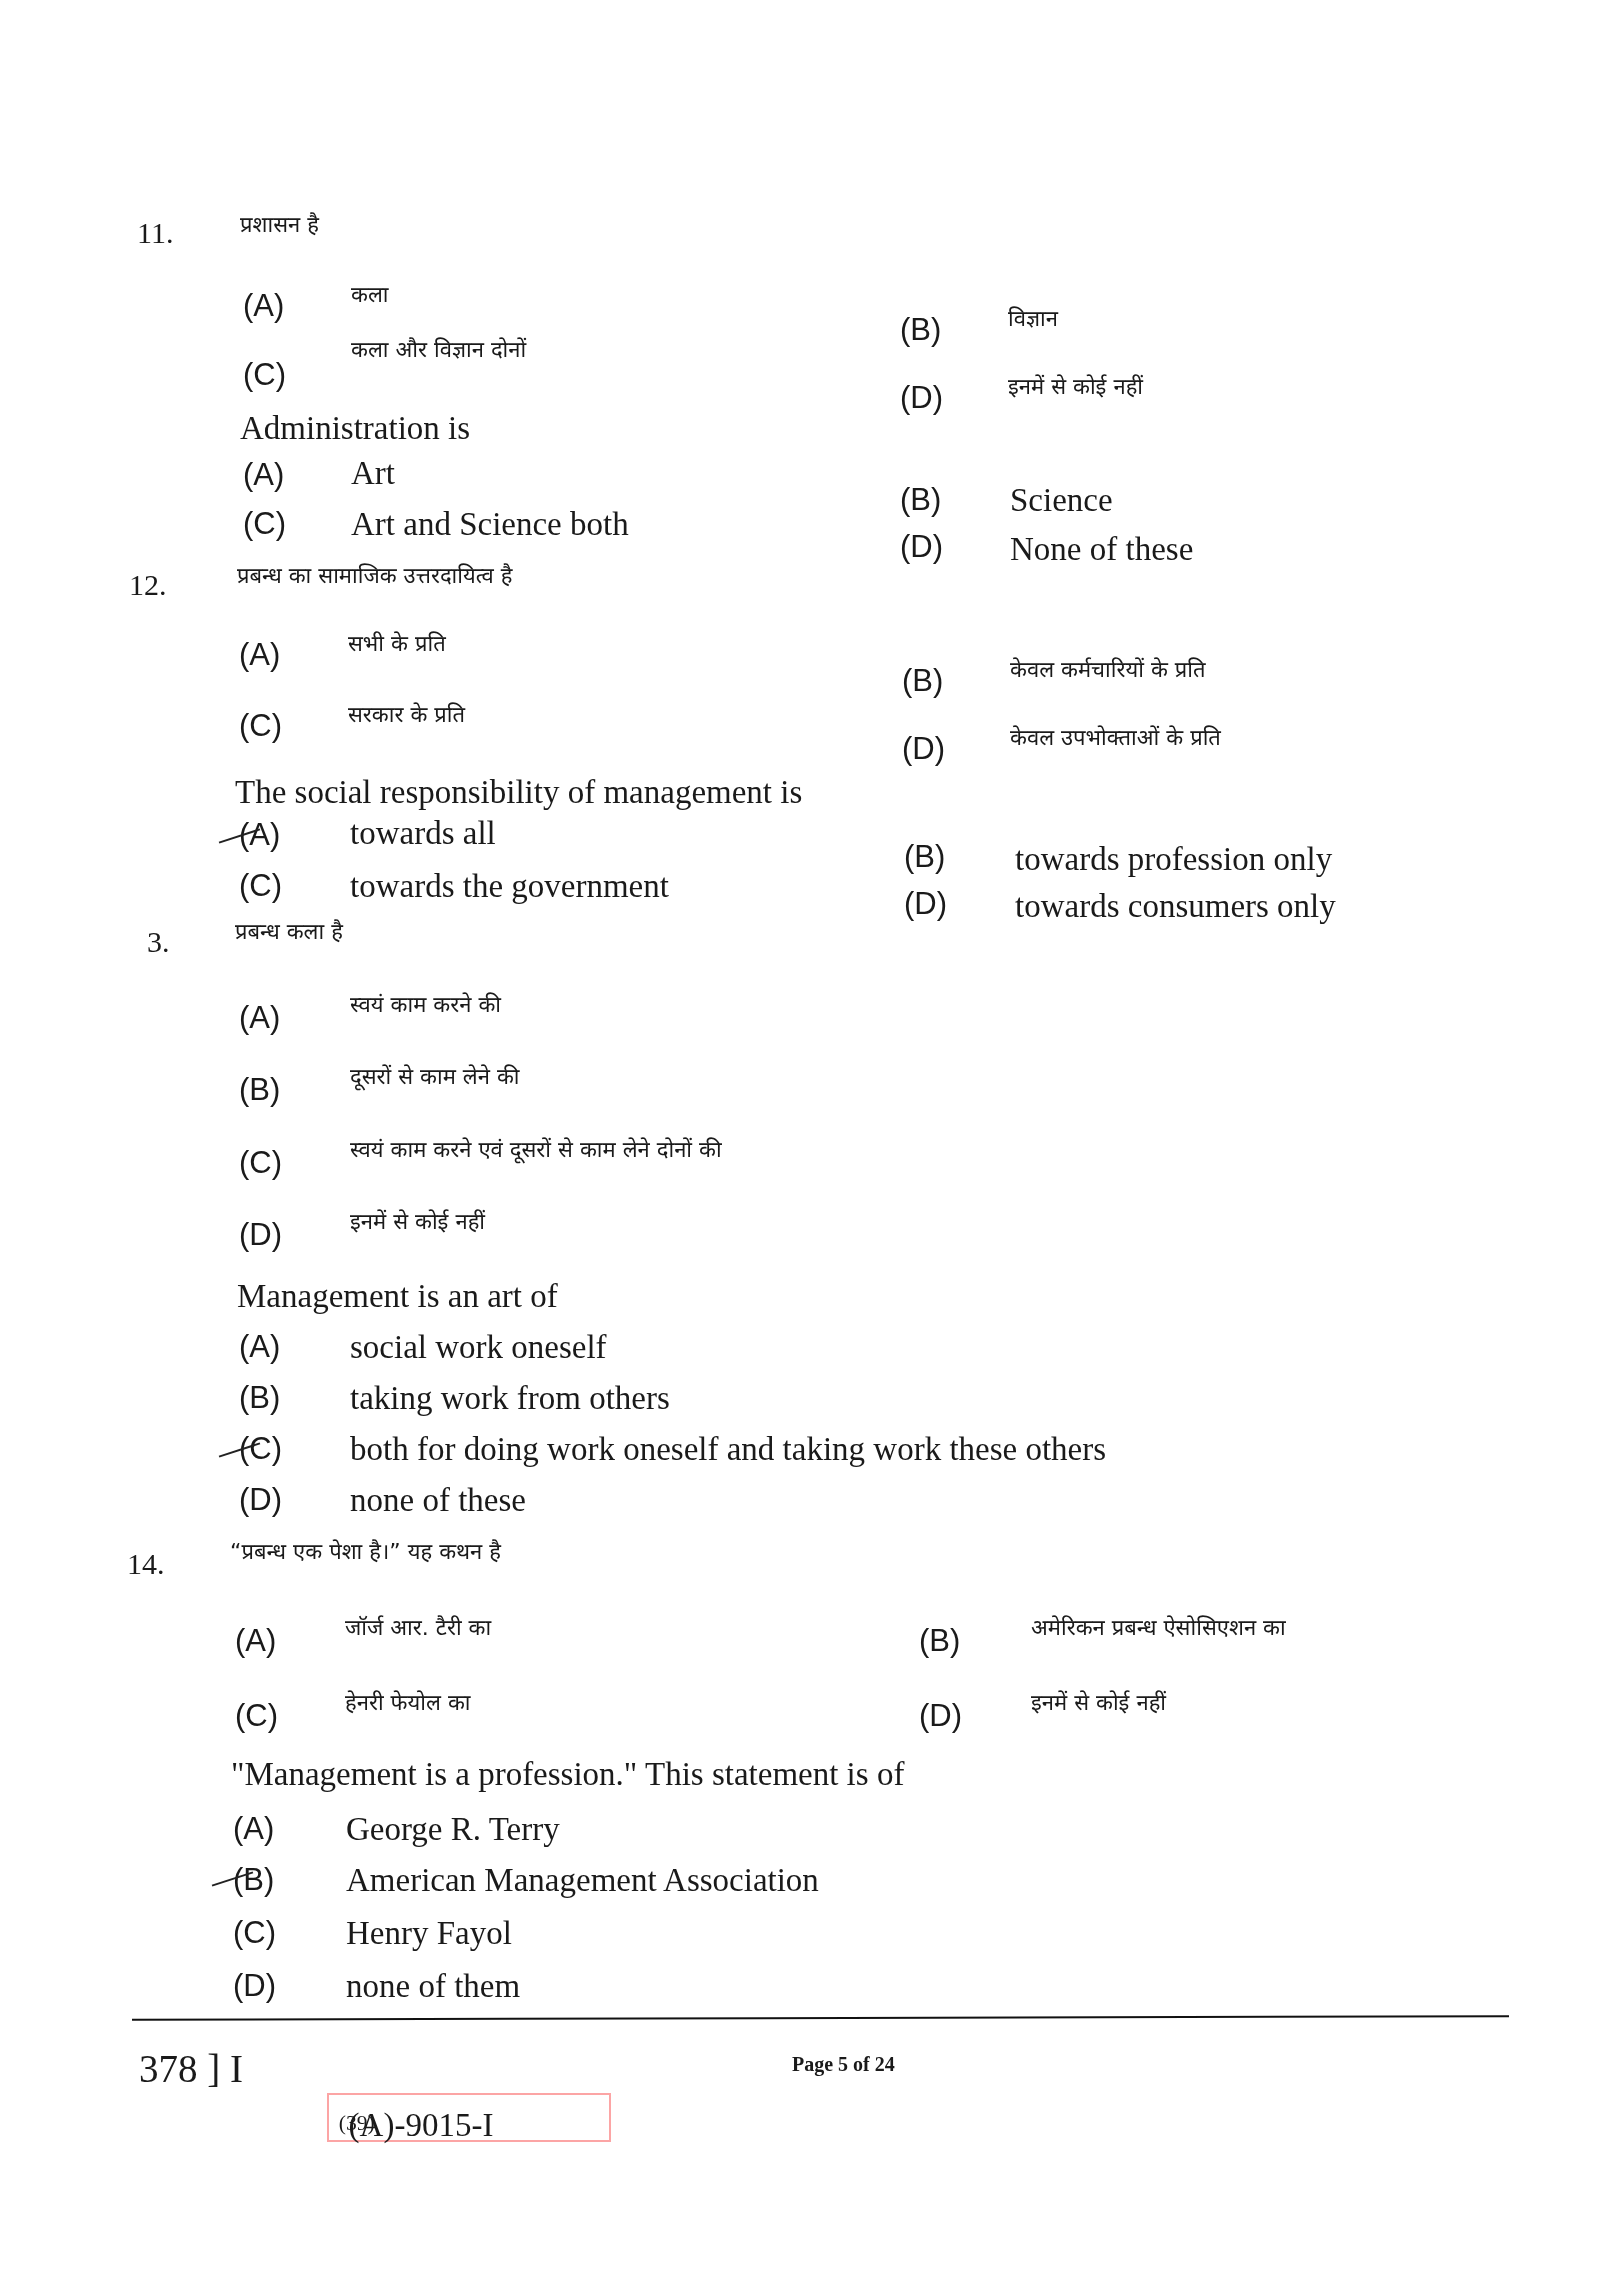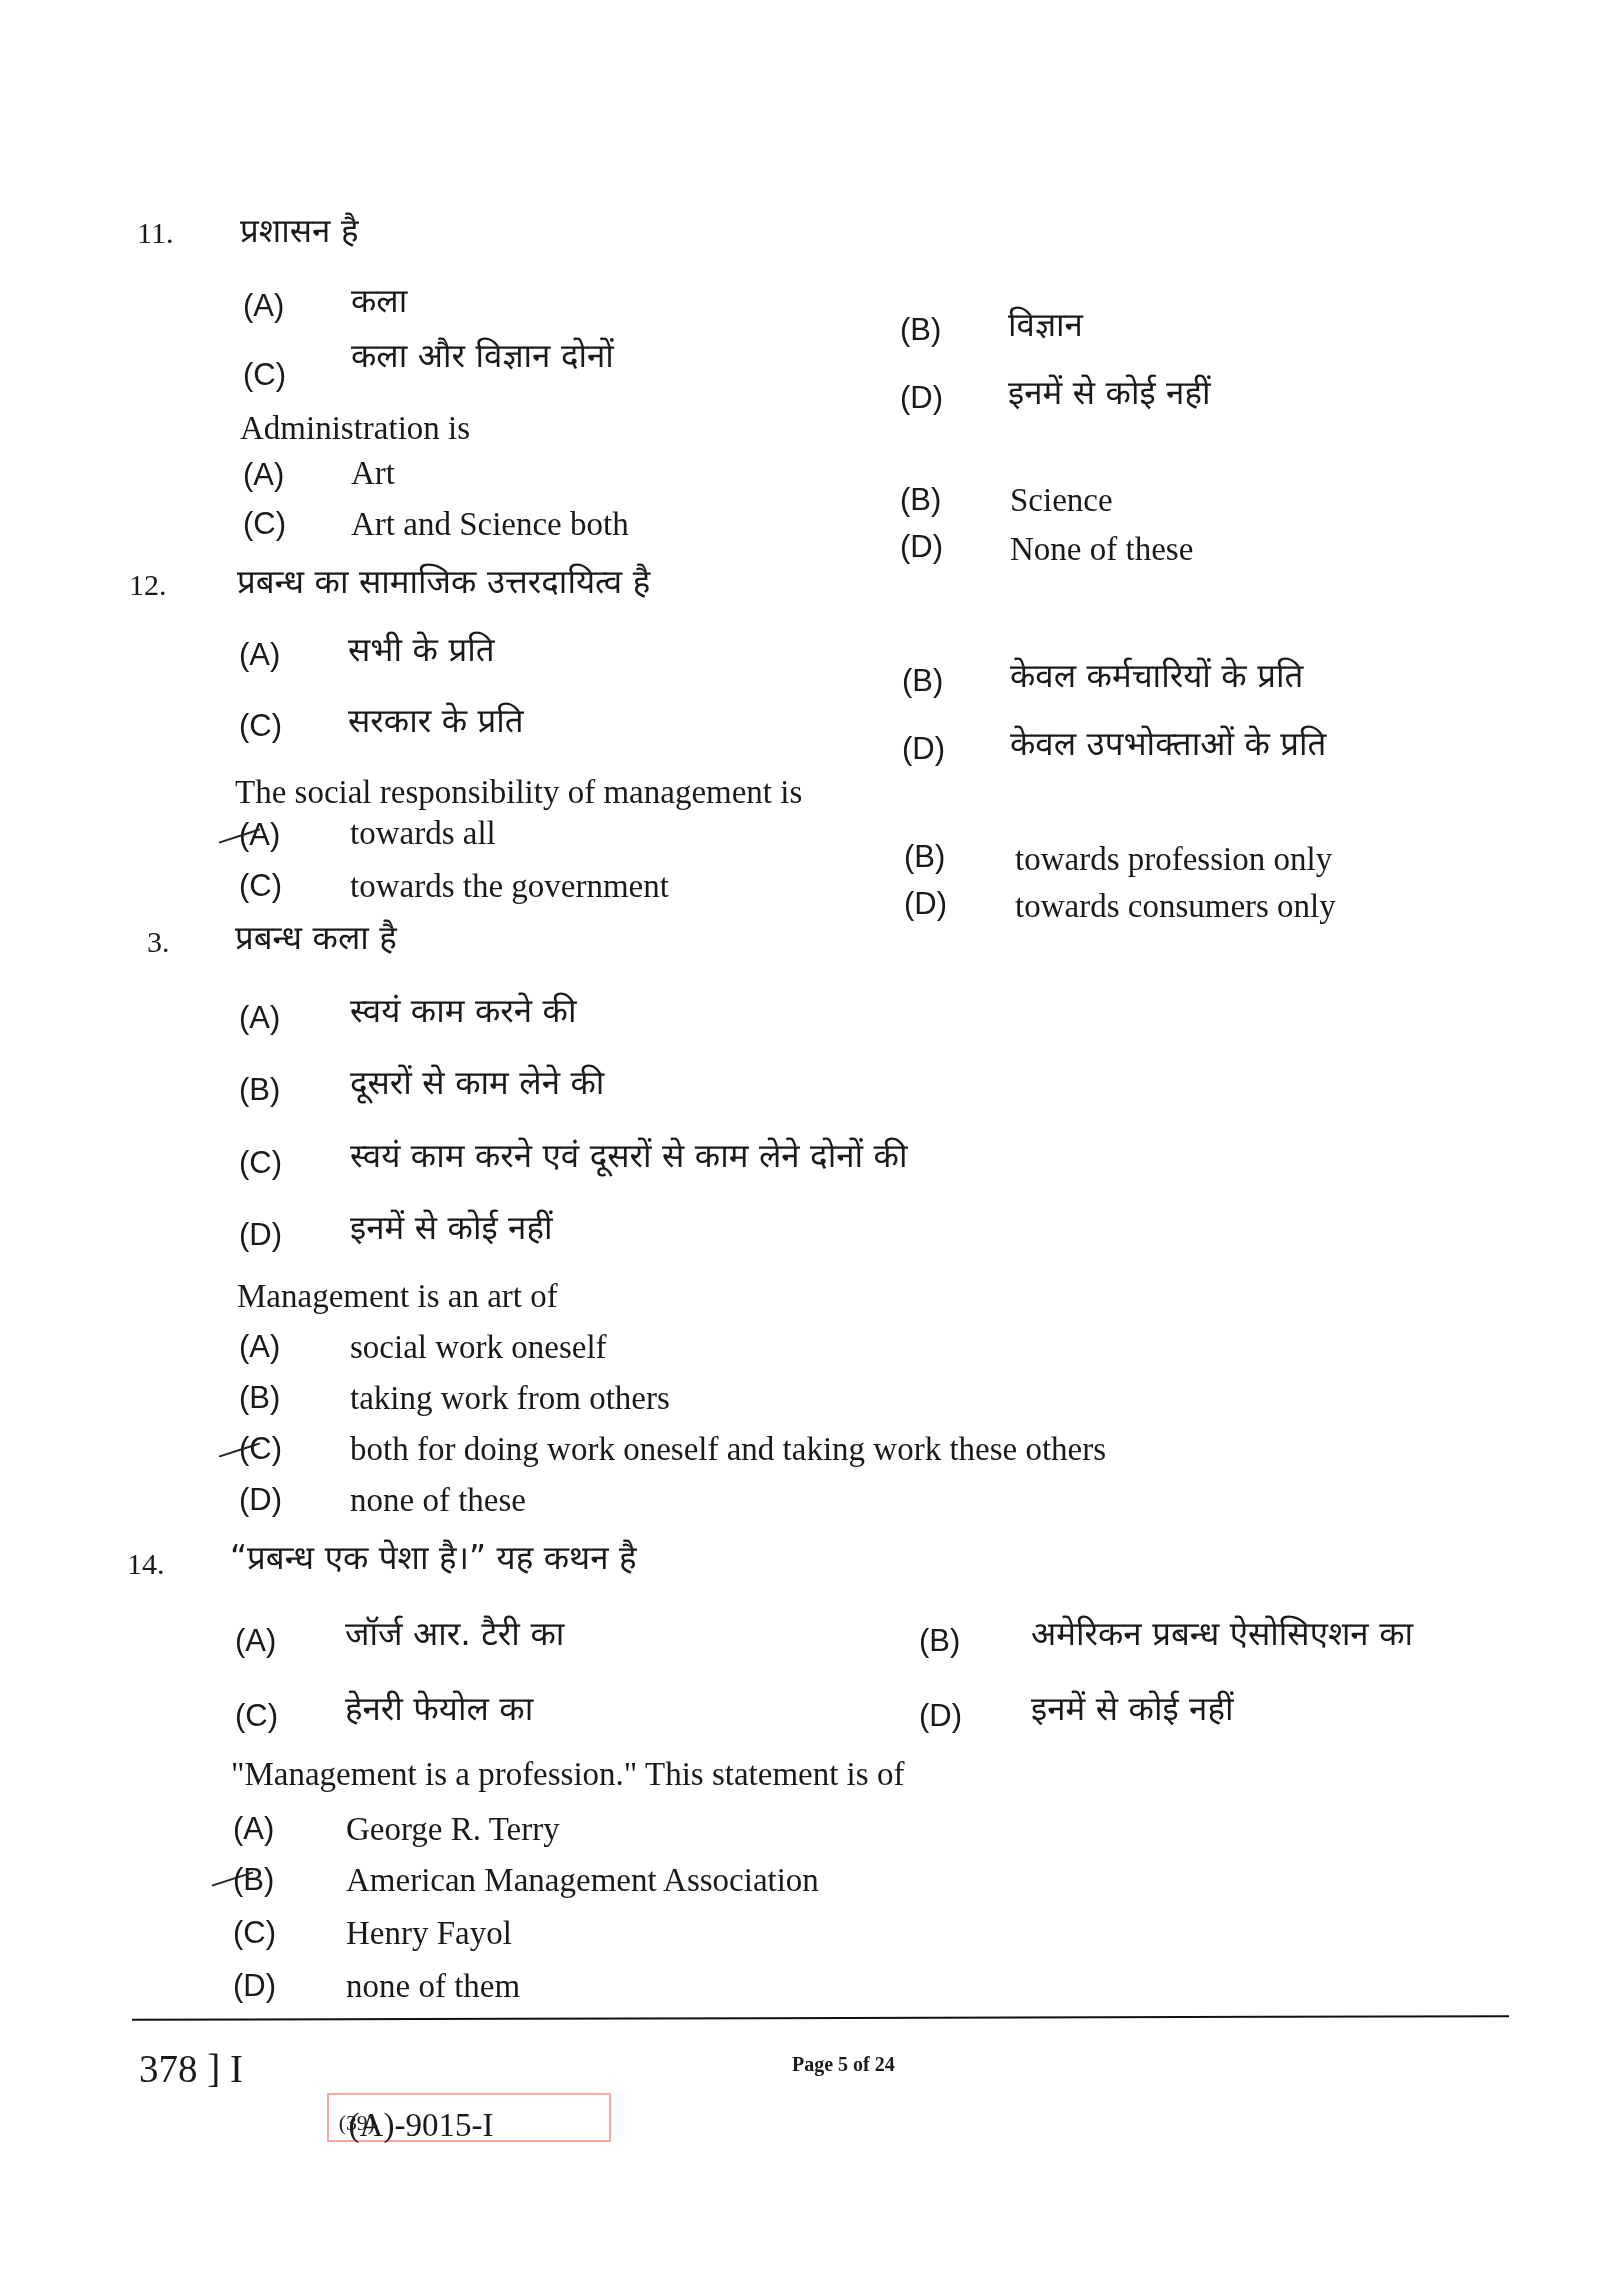--- a/index.html
+++ b/index.html
@@ -1,20 +1,20 @@
 <!DOCTYPE html>
 <html><head>
 <meta charset="utf-8">
 <style>
   html, body { margin:0; padding:0; background:#ffffff; }
   body { width:1621px; height:2293px; position:relative; overflow:hidden;
          font-family:"Liberation Serif","DejaVu Serif",serif; color:#1a1a1a; }
   .t { position:absolute; white-space:nowrap; line-height:1; }
   .num { font-size:30px; }
-  .hi { font-size:33px; font-family:"DejaVu Sans",sans-serif; font-weight:normal; }
+  .hi { font-size:22px; font-family:"DejaVu Sans",sans-serif; font-weight:normal; }
   .en { font-size:33px; }
   .lbl { font-size:31px; font-family:"Liberation Sans",sans-serif; }
   .mark { position:absolute; border-top:2px solid #222; transform:rotate(-18deg); width:43px; }
   .rule { position:absolute; left:132px; top:2017px; width:1377px; height:0;
           border-top:2.9px solid #111; transform:rotate(-0.15deg); }
   .foot-big { font-size:39px; }
   .box { position:absolute; left:327px; top:2046px; width:280px; height:45px; border:2px solid #fca5a5;margin-top:47px; }
   .box span { position:absolute; left:9.8px; top:5.9px; font-size:33px; white-space:nowrap; }
   .box small { font-size:21.6px; }
   .pg { font-size:20px; font-weight:bold;font-family:Liberation Serif, serif; }

